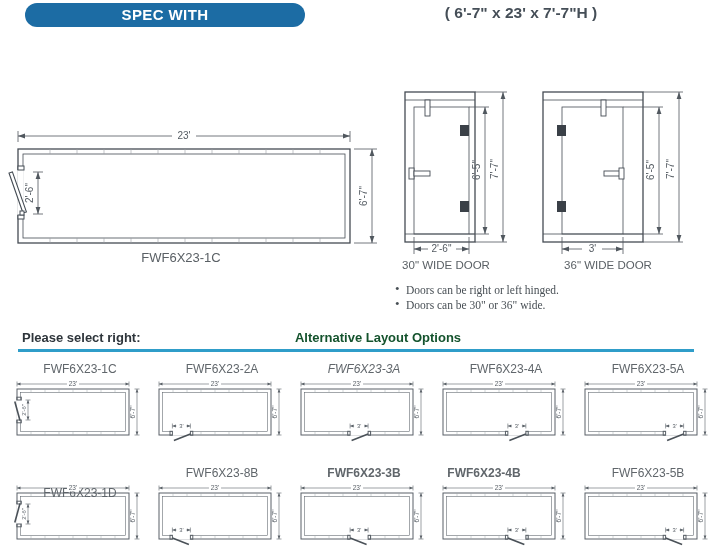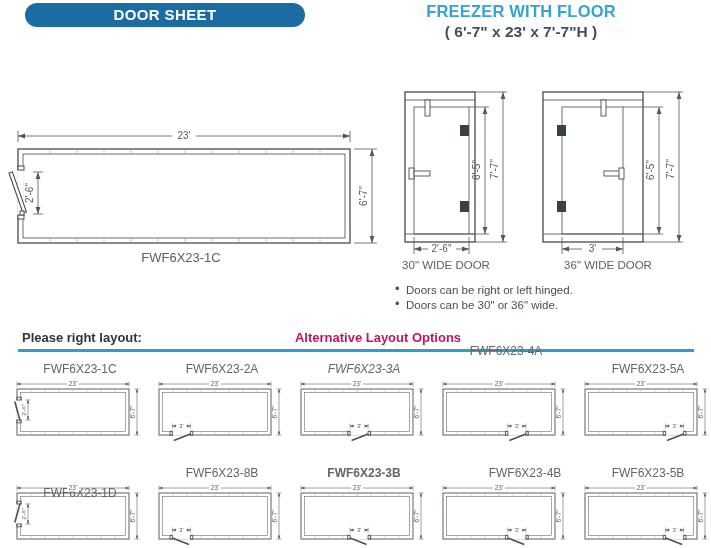--- a/index.html
+++ b/index.html
@@ -35,34 +35,33 @@
   
   .tw{fill:none;stroke:#5a6168;stroke-width:1;}
   .twi{fill:none;stroke:#5a6168;stroke-width:.55;}
   .tk{stroke:#a2a8ad;stroke-width:.5;}
   .dl{stroke:#5a6168;stroke-width:.6;fill:none;}
   .af{fill:#5a6168;}
   .dt{fill:#5a6168;text-anchor:middle;font-family:"Liberation Sans",sans-serif;}
   .leaf{stroke:#4a5158;stroke-width:1.6;}
   
   .notes{left:393px;top:283px;width:300px;font-size:11.5px;color:#474e54;line-height:14.5px;}
-  .note{padding-left:13px;position:relative;}
+  .note{padding-left:13px;position:relative;font-family:Liberation Serif, serif;}
   .note::before{content:"\2022";position:absolute;left:2px;top:-1px;font-size:13px;}
   
   .prompt{left:22px;top:330px;font-size:13px;font-weight:bold;color:#2e353b;}
-  .alt-head{left:278px;top:330px;width:200px;text-align:center;font-size:13px;font-weight:bold;color:#be185d;}
+  .alt-head{left:278px;top:330px;width:200px;text-align:center;font-size:13px;font-weight:bold;color:#14532d;}
   .rule{left:18px;top:349px;width:676px;height:2.5px;background:#2f9dc9;}
   .cell-label{width:132px;text-align:center;font-size:12px;color:#60666b;}
 </style>
 </head>
 <body>
 
-<div class="abs banner">DOOR SHEET</div>
+<div class="abs banner">SPEC WITH</div>
 <div class="abs titleblock">
-  <div class="product">FREEZER WITH FLOOR</div>
   <div class="dims">( 6'-7" x 23' x 7'-7"H )</div>
 </div>
 
 <svg class="abs" style="left:8px;top:122px;" width="390" height="152" viewBox="0 0 390 152">
 
   <line class="mdl" x1="10" y1="9" x2="10" y2="20"></line>
   <line class="mdl" x1="342" y1="9" x2="342" y2="20"></line>
   <line class="mdl" x1="10" y1="14" x2="342" y2="14"></line>
   <path class="maf" d="M10 14 l7 -2.4 l0 4.8 Z"></path>
   <path class="maf" d="M342 14 l-7 -2.4 l0 4.8 Z"></path>
@@ -194,21 +193,21 @@
   <rect x="47" y="158" width="20" height="11" fill="#fff"></rect>
   <text class="mdt" x="57.5" y="167">3'</text>
   <text class="cdt2" x="73" y="184">36" WIDE DOOR</text>
 </svg>
 
 <div class="abs notes">
   <div class="note">Doors can be right or left hinged.</div>
   <div class="note">Doors can be 30" or 36" wide.</div>
 </div>
 
-<div class="abs prompt">Please right layout:</div>
+<div class="abs prompt">Please select right:</div>
 <div class="abs alt-head">Alternative Layout Options</div>
 <div class="abs rule"></div>
 
 <div id="layout-grid">
     <div class="abs cell-label" style="left: 14px; top: 362px;">FWF6X23-1C</div>
     <div class="abs" style="left: 14px; top: 376px;"><svg width="132" height="70" viewBox="0 0 132 70">
         <line class="dl" x1="3" y1="5.5" x2="3" y2="10.5"></line>
         <line class="dl" x1="115" y1="5.5" x2="115" y2="10.5"></line>
         <line class="dl" x1="3" y1="8" x2="115" y2="8"></line>
         <path class="af" d="M3 8 l3.5 -1.4 l0 2.8 Z"></path>
@@ -327,21 +326,21 @@
         <rect class="tw" x="70.1" y="55.3" width="2.4" height="3.9"></rect>
         <line class="dl" x1="52.1" y1="47.5" x2="52.1" y2="52.5"></line>
         <line class="dl" x1="70.1" y1="47.5" x2="70.1" y2="52.5"></line>
         <line class="dl" x1="52.1" y1="50" x2="70.1" y2="50"></line>
         <path class="af" d="M52.1 50 l3.5 -1.4 l0 2.8 Z"></path>
         <path class="af" d="M70.1 50 l-3.5 -1.4 l0 2.8 Z"></path>
         <rect x="56.099999999999994" y="46.5" width="10" height="7" fill="#fff"></rect>
         <text class="dt" font-size="5.8" x="61.099999999999994" y="52.2">3'</text>
         <line class="leaf" x1="70.1" y1="58" x2="53.6" y2="64.5"></line>
       </svg></div>
-    <div class="abs cell-label" style="left: 440px; top: 344px;">FWF6X23-4A</div>
+    <div class="abs cell-label" style="left: 440px; top: 362px;">FWF6X23-4A</div>
     <div class="abs" style="left: 440px; top: 376px;"><svg width="132" height="70" viewBox="0 0 132 70">
         <line class="dl" x1="3" y1="5.5" x2="3" y2="10.5"></line>
         <line class="dl" x1="115" y1="5.5" x2="115" y2="10.5"></line>
         <line class="dl" x1="3" y1="8" x2="115" y2="8"></line>
         <path class="af" d="M3 8 l3.5 -1.4 l0 2.8 Z"></path>
         <path class="af" d="M115 8 l-3.5 -1.4 l0 2.8 Z"></path>
         <rect x="52.955" y="4.5" width="12.09" height="7" fill="#fff"></rect>
         <text class="dt" font-size="6.5" x="59" y="10.2">23'</text>
         <rect class="tw" x="3" y="13" width="112" height="46"></rect>
         <rect class="twi" x="6.5" y="16.5" width="105" height="39"></rect>
@@ -541,21 +540,21 @@
         <rect class="tw" x="70.1" y="55.3" width="2.4" height="3.9"></rect>
         <line class="dl" x1="52.1" y1="47.5" x2="52.1" y2="52.5"></line>
         <line class="dl" x1="70.1" y1="47.5" x2="70.1" y2="52.5"></line>
         <line class="dl" x1="52.1" y1="50" x2="70.1" y2="50"></line>
         <path class="af" d="M52.1 50 l3.5 -1.4 l0 2.8 Z"></path>
         <path class="af" d="M70.1 50 l-3.5 -1.4 l0 2.8 Z"></path>
         <rect x="56.099999999999994" y="46.5" width="10" height="7" fill="#fff"></rect>
         <text class="dt" font-size="5.8" x="61.099999999999994" y="52.2">3'</text>
         <line class="leaf" x1="52.1" y1="58" x2="68.6" y2="64.5"></line>
       </svg></div>
-    <div class="abs cell-label" style="left: 459px; top: 466px;">FWF6X23-4B</div>
+    <div class="abs cell-label" style="left: 418px; top: 466px; font-weight: bold;">FWF6X23-4B</div>
     <div class="abs" style="left: 440px; top: 480px;"><svg width="132" height="70" viewBox="0 0 132 70">
         <line class="dl" x1="3" y1="5.5" x2="3" y2="10.5"></line>
         <line class="dl" x1="115" y1="5.5" x2="115" y2="10.5"></line>
         <line class="dl" x1="3" y1="8" x2="115" y2="8"></line>
         <path class="af" d="M3 8 l3.5 -1.4 l0 2.8 Z"></path>
         <path class="af" d="M115 8 l-3.5 -1.4 l0 2.8 Z"></path>
         <rect x="52.955" y="4.5" width="12.09" height="7" fill="#fff"></rect>
         <text class="dt" font-size="6.5" x="59" y="10.2">23'</text>
         <rect class="tw" x="3" y="13" width="112" height="46"></rect>
         <rect class="twi" x="6.5" y="16.5" width="105" height="39"></rect>

